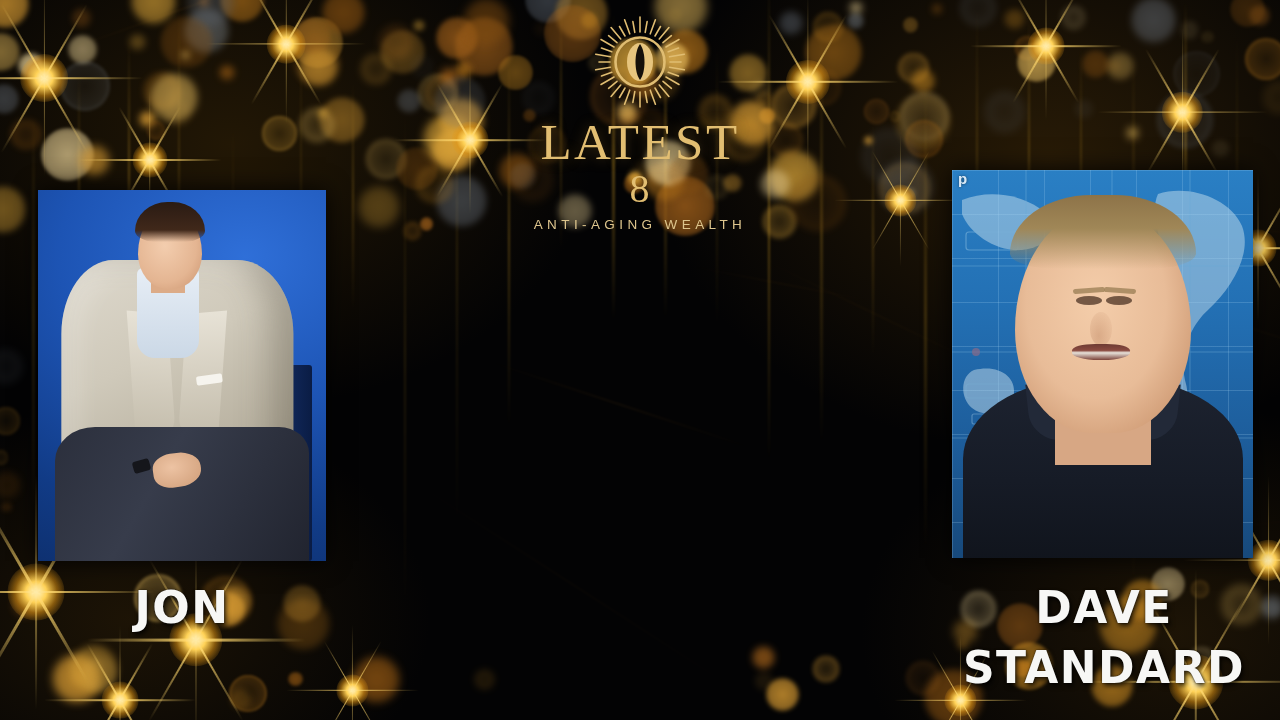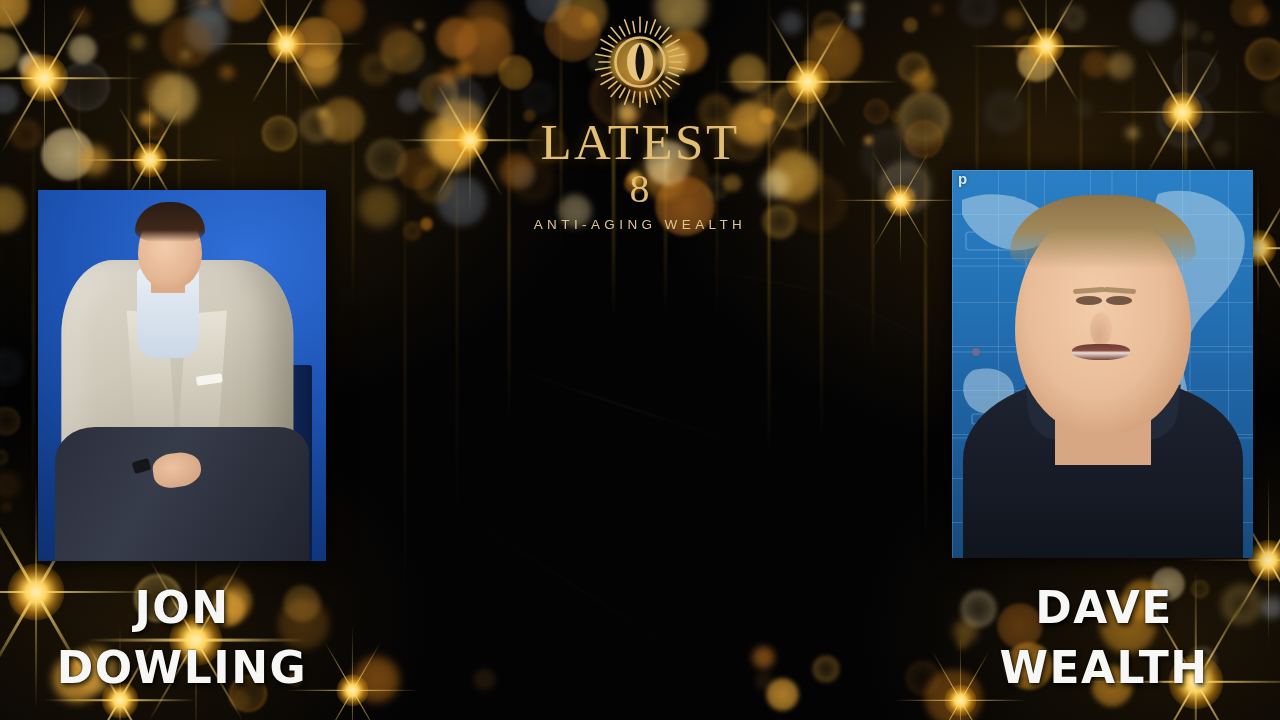--- a/index.html
+++ b/index.html
@@ -774,21 +774,20 @@
       <div class="pr-eyeR"></div>
       <div class="pr-nose"></div>
       <div class="pr-mouth"></div>
     </div>
     <div class="pr-hair"></div>
   </div>
 
 
   <div class="name name-left">
     <div>JON</div>
-    <div>DOWLING</div>
   </div>
 
   <div class="name name-right">
     <div>DAVE</div>
-    <div>WEALTH</div>
+    <div>STANDARD</div>
   </div>
 
 </div>
 
 </body></html>

